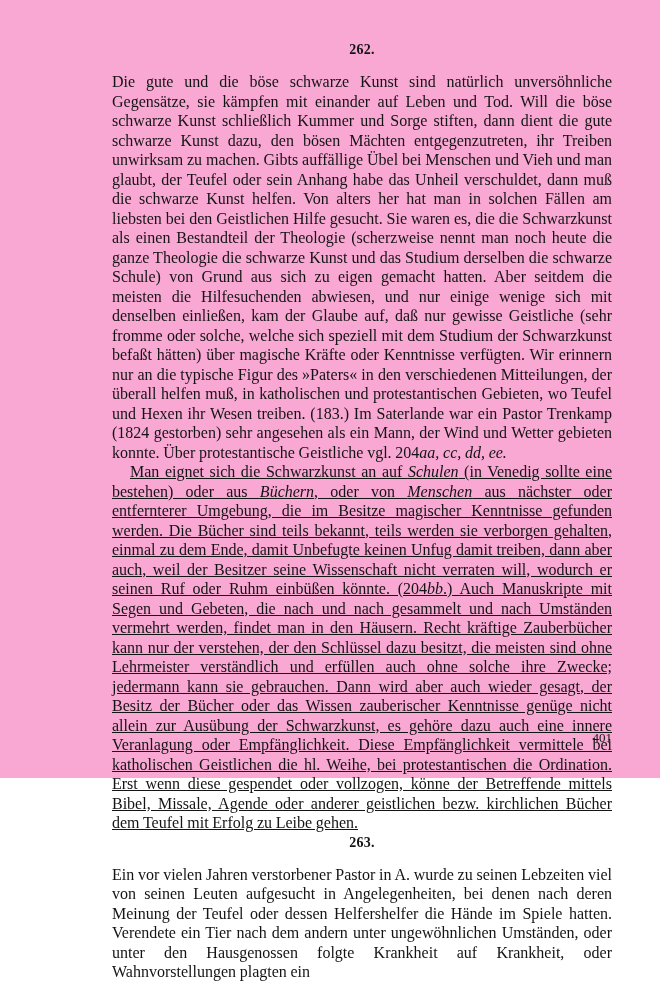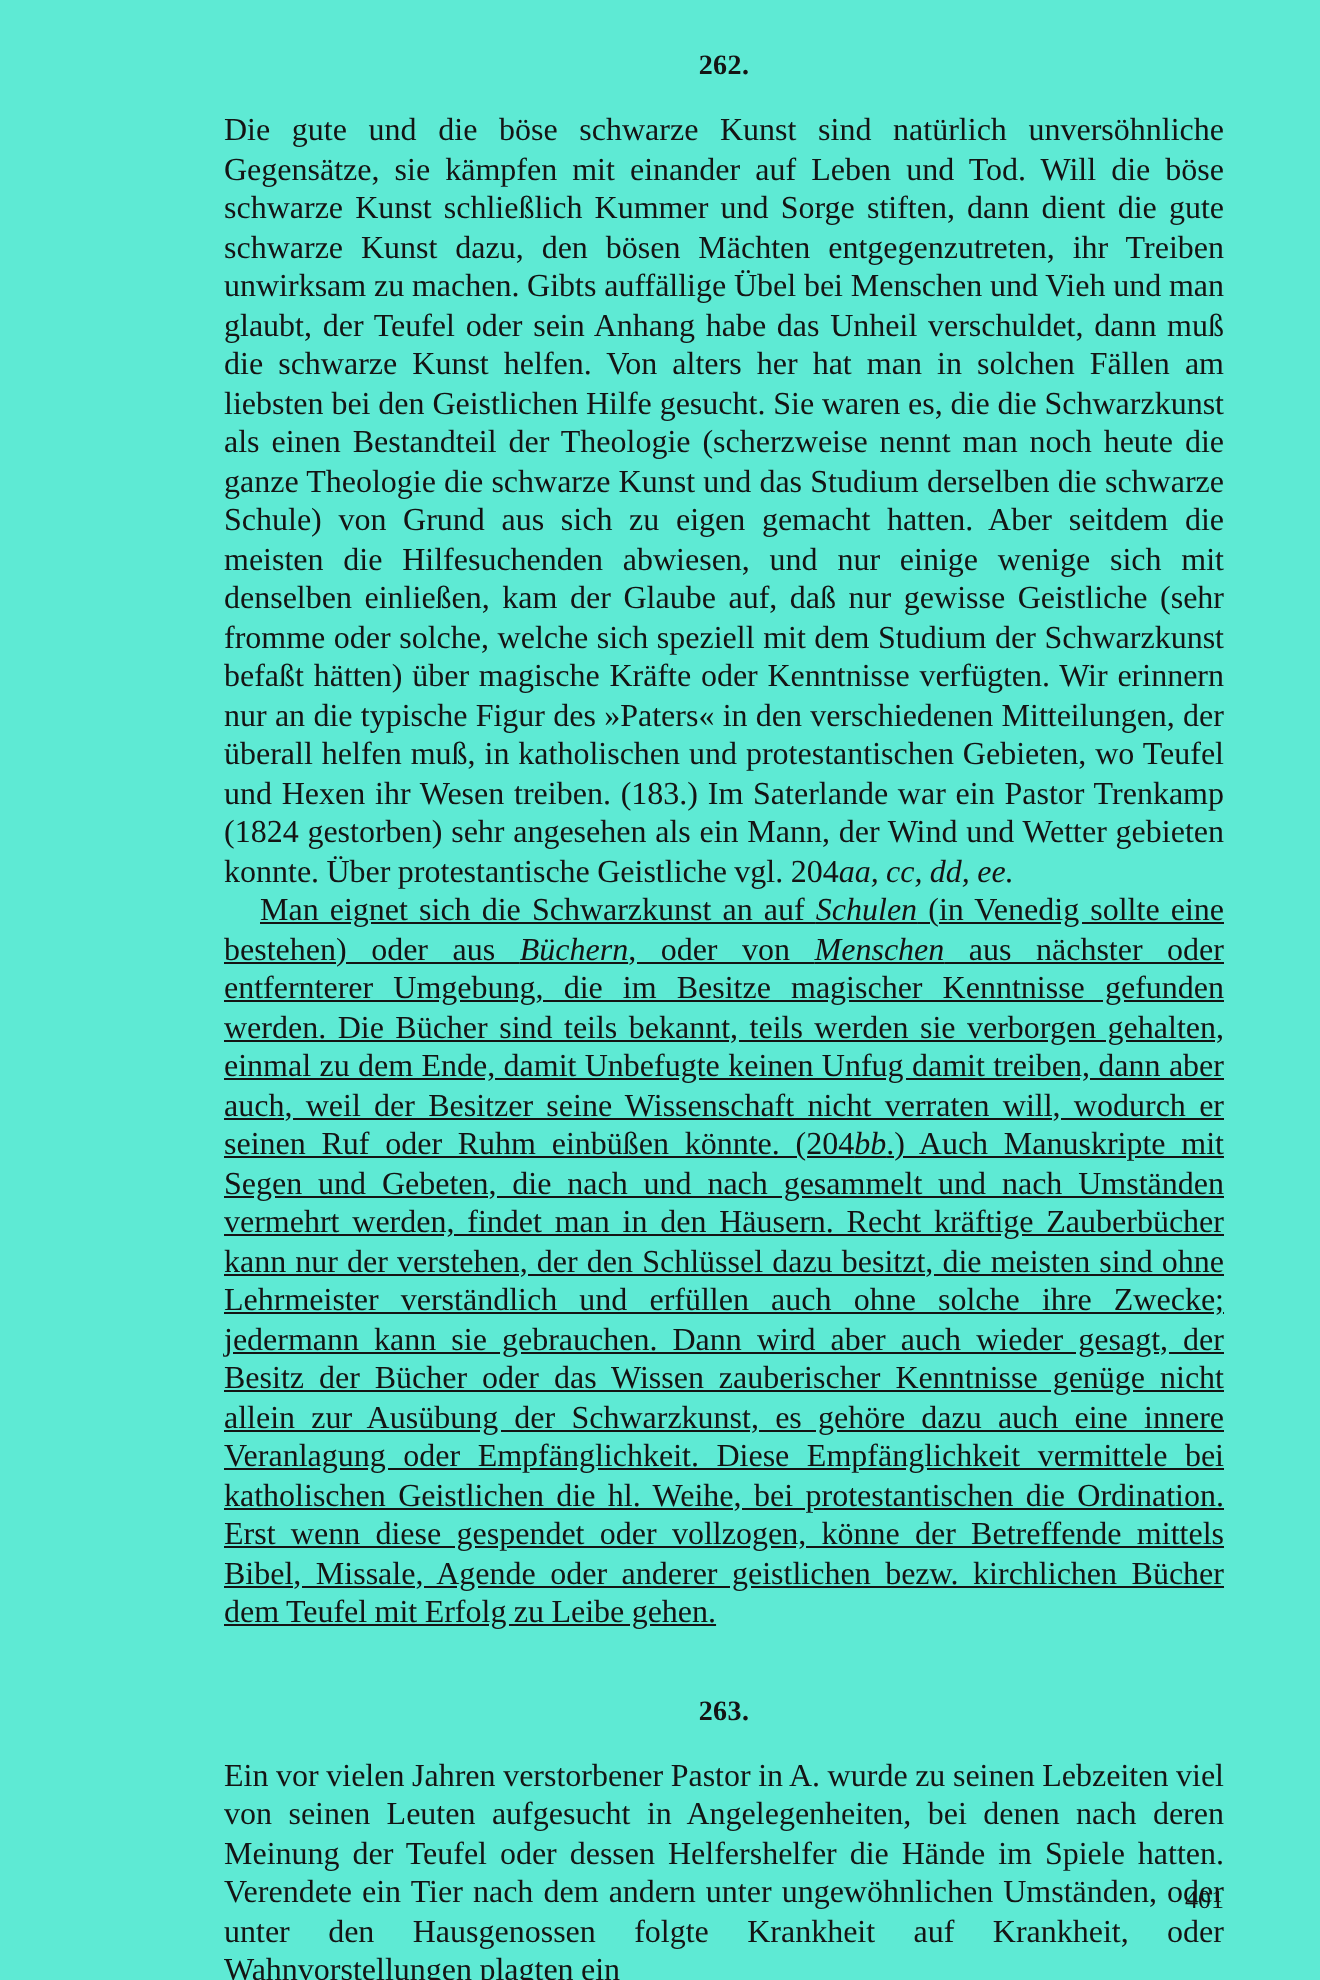--- a/index.html
+++ b/index.html
@@ -10,38 +10,37 @@
     body {
       width: 660px;
       height: 990px;
       overflow: hidden;
       font-family: "Liberation Serif", "DejaVu Serif", serif;
       color: #141414;
     }
     .page {
       position: relative;
       width: 660px;
-      height: 990px;
+      height: 778px;
       box-sizing: border-box;
-      background: #5eead4;
-      padding: 24px 48px 0 112px;
+      background: #f9a8d4;
+      padding: 40px 48px 0 112px;
     }
     .text-block {
       width: 500px;
     }
     .section-heading {
       text-align: center;
       font-weight: bold;
       font-size: 14px;
       line-height: 19px;
       margin: 0 0 13px 0;
       letter-spacing: 0.2px;
     }
     .section-heading.spaced {
-      margin-top: 30px;
     }
     p.para {
       margin: 0;
       font-size: 16px;
       line-height: 19.5px;
       text-align: justify;
       hyphens: auto;
       -webkit-hyphens: auto;
       word-spacing: -0.3px;
     }

